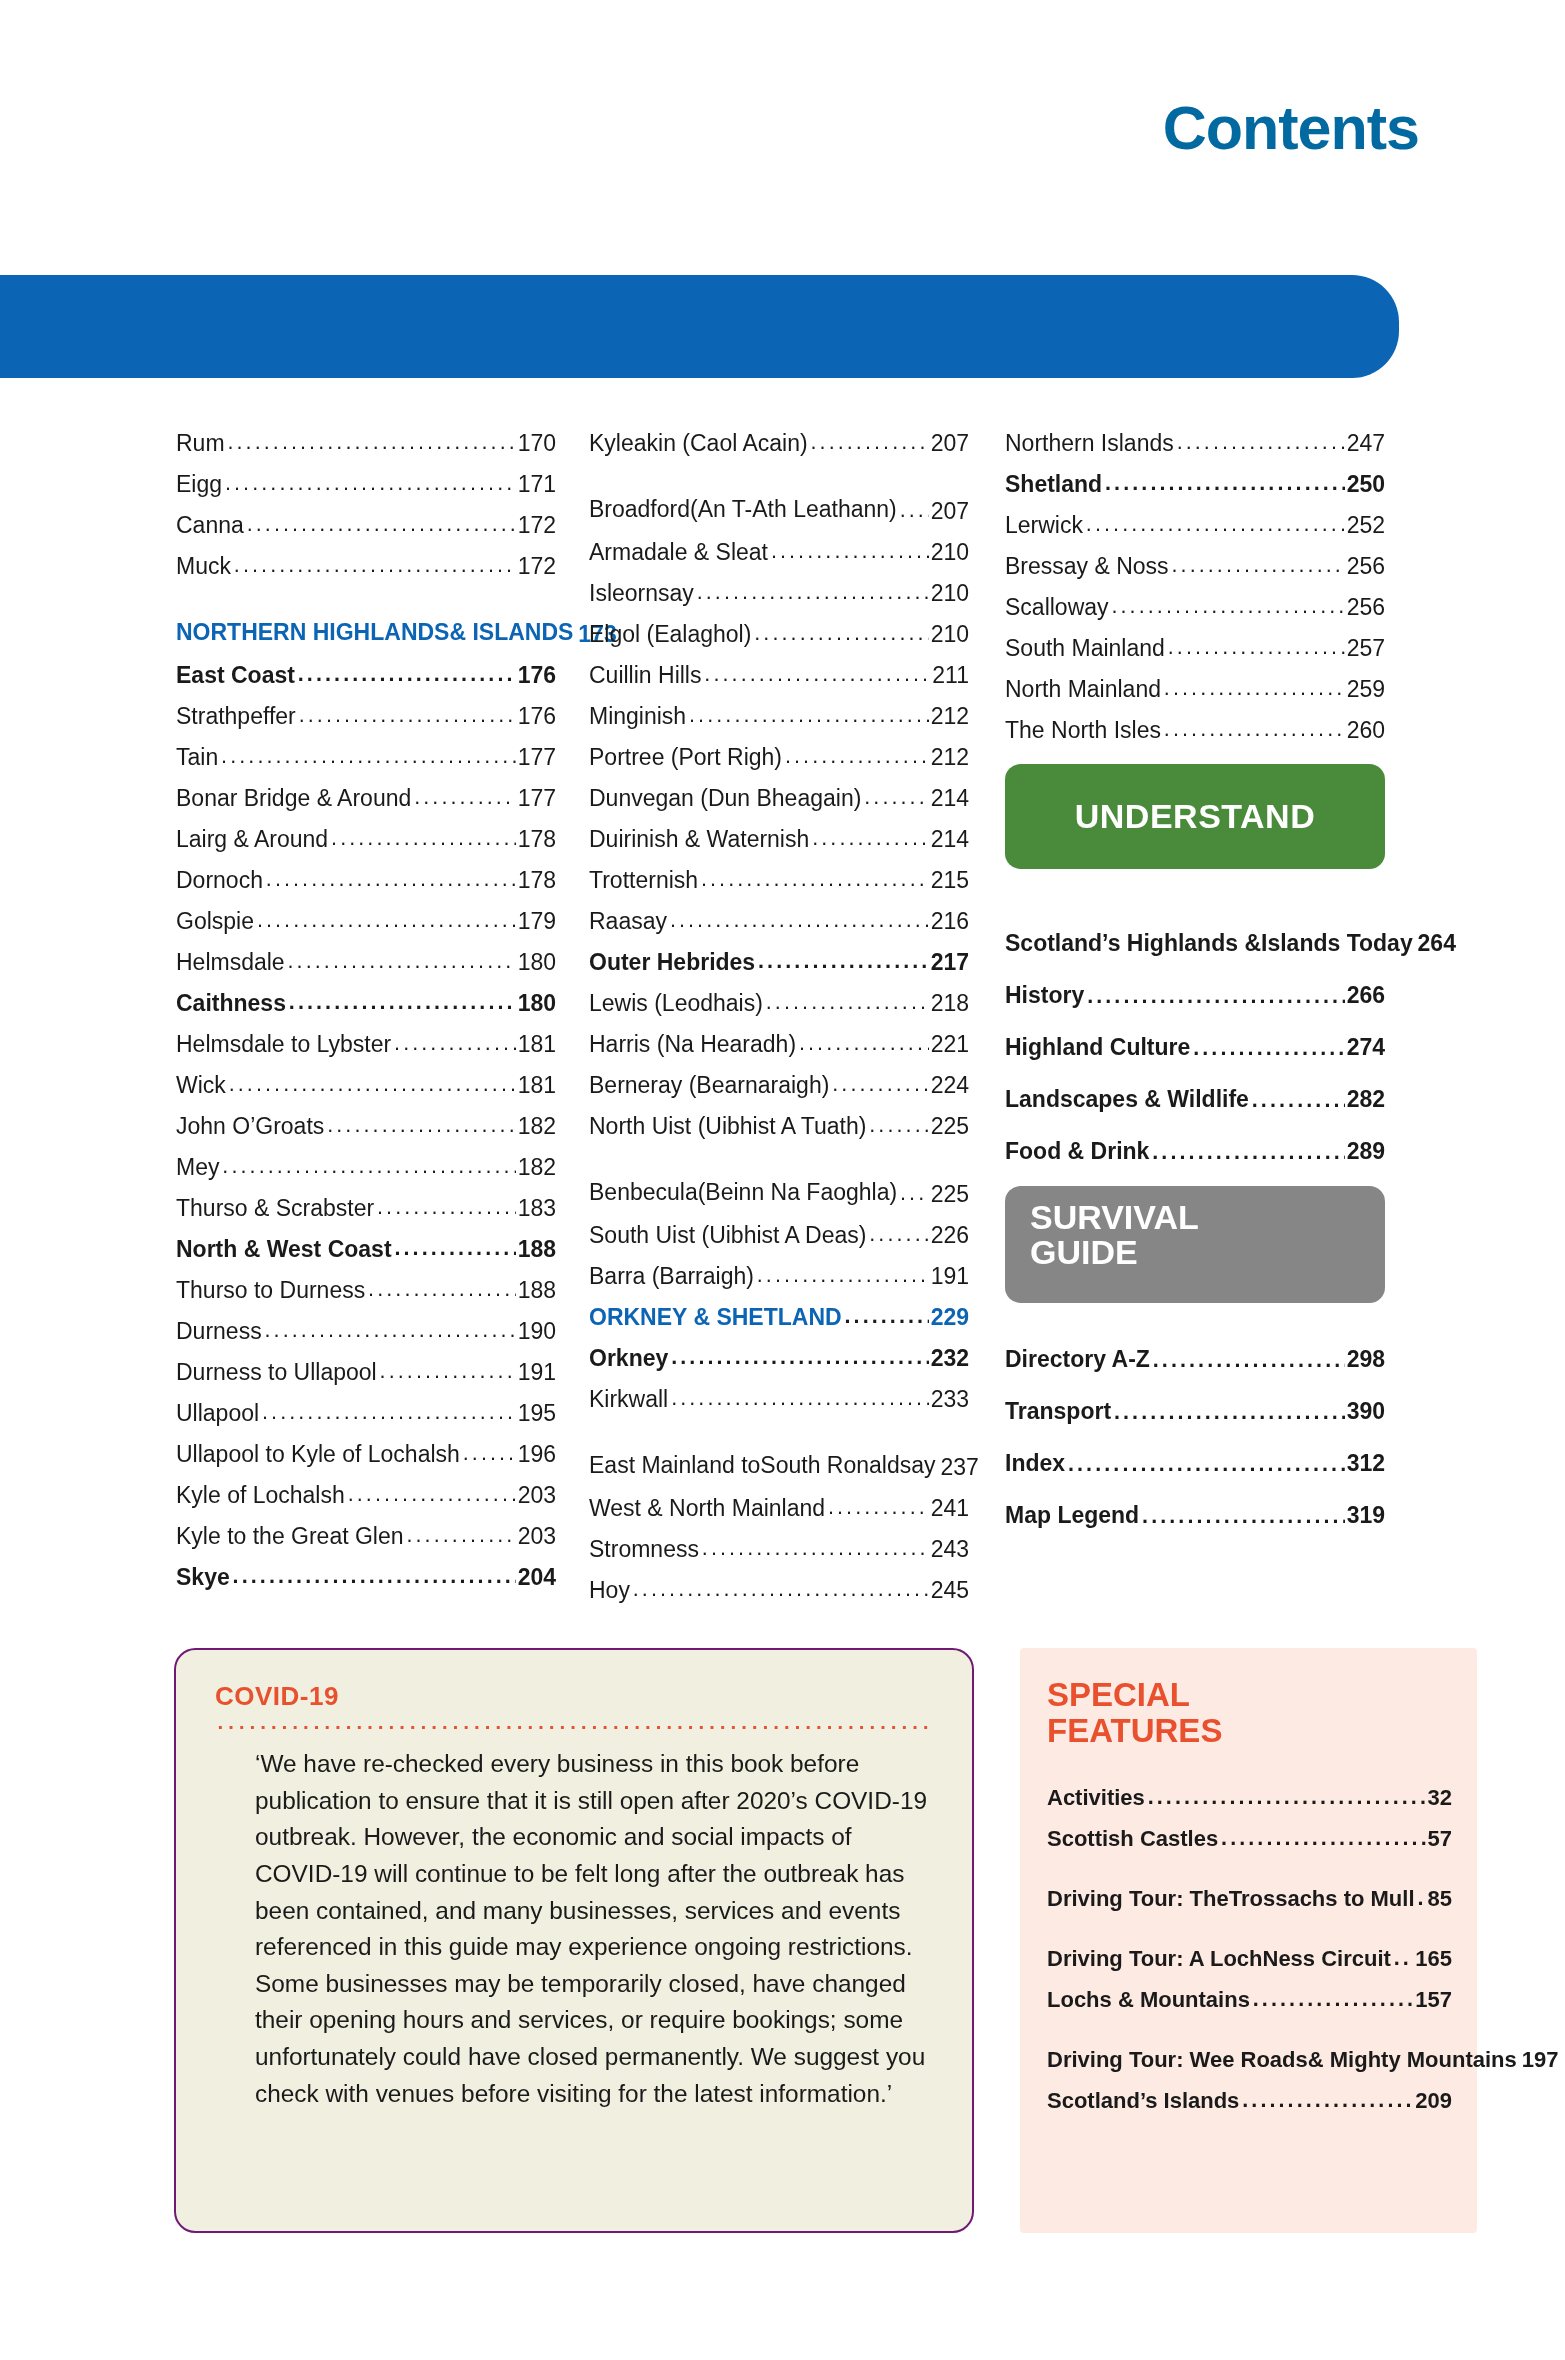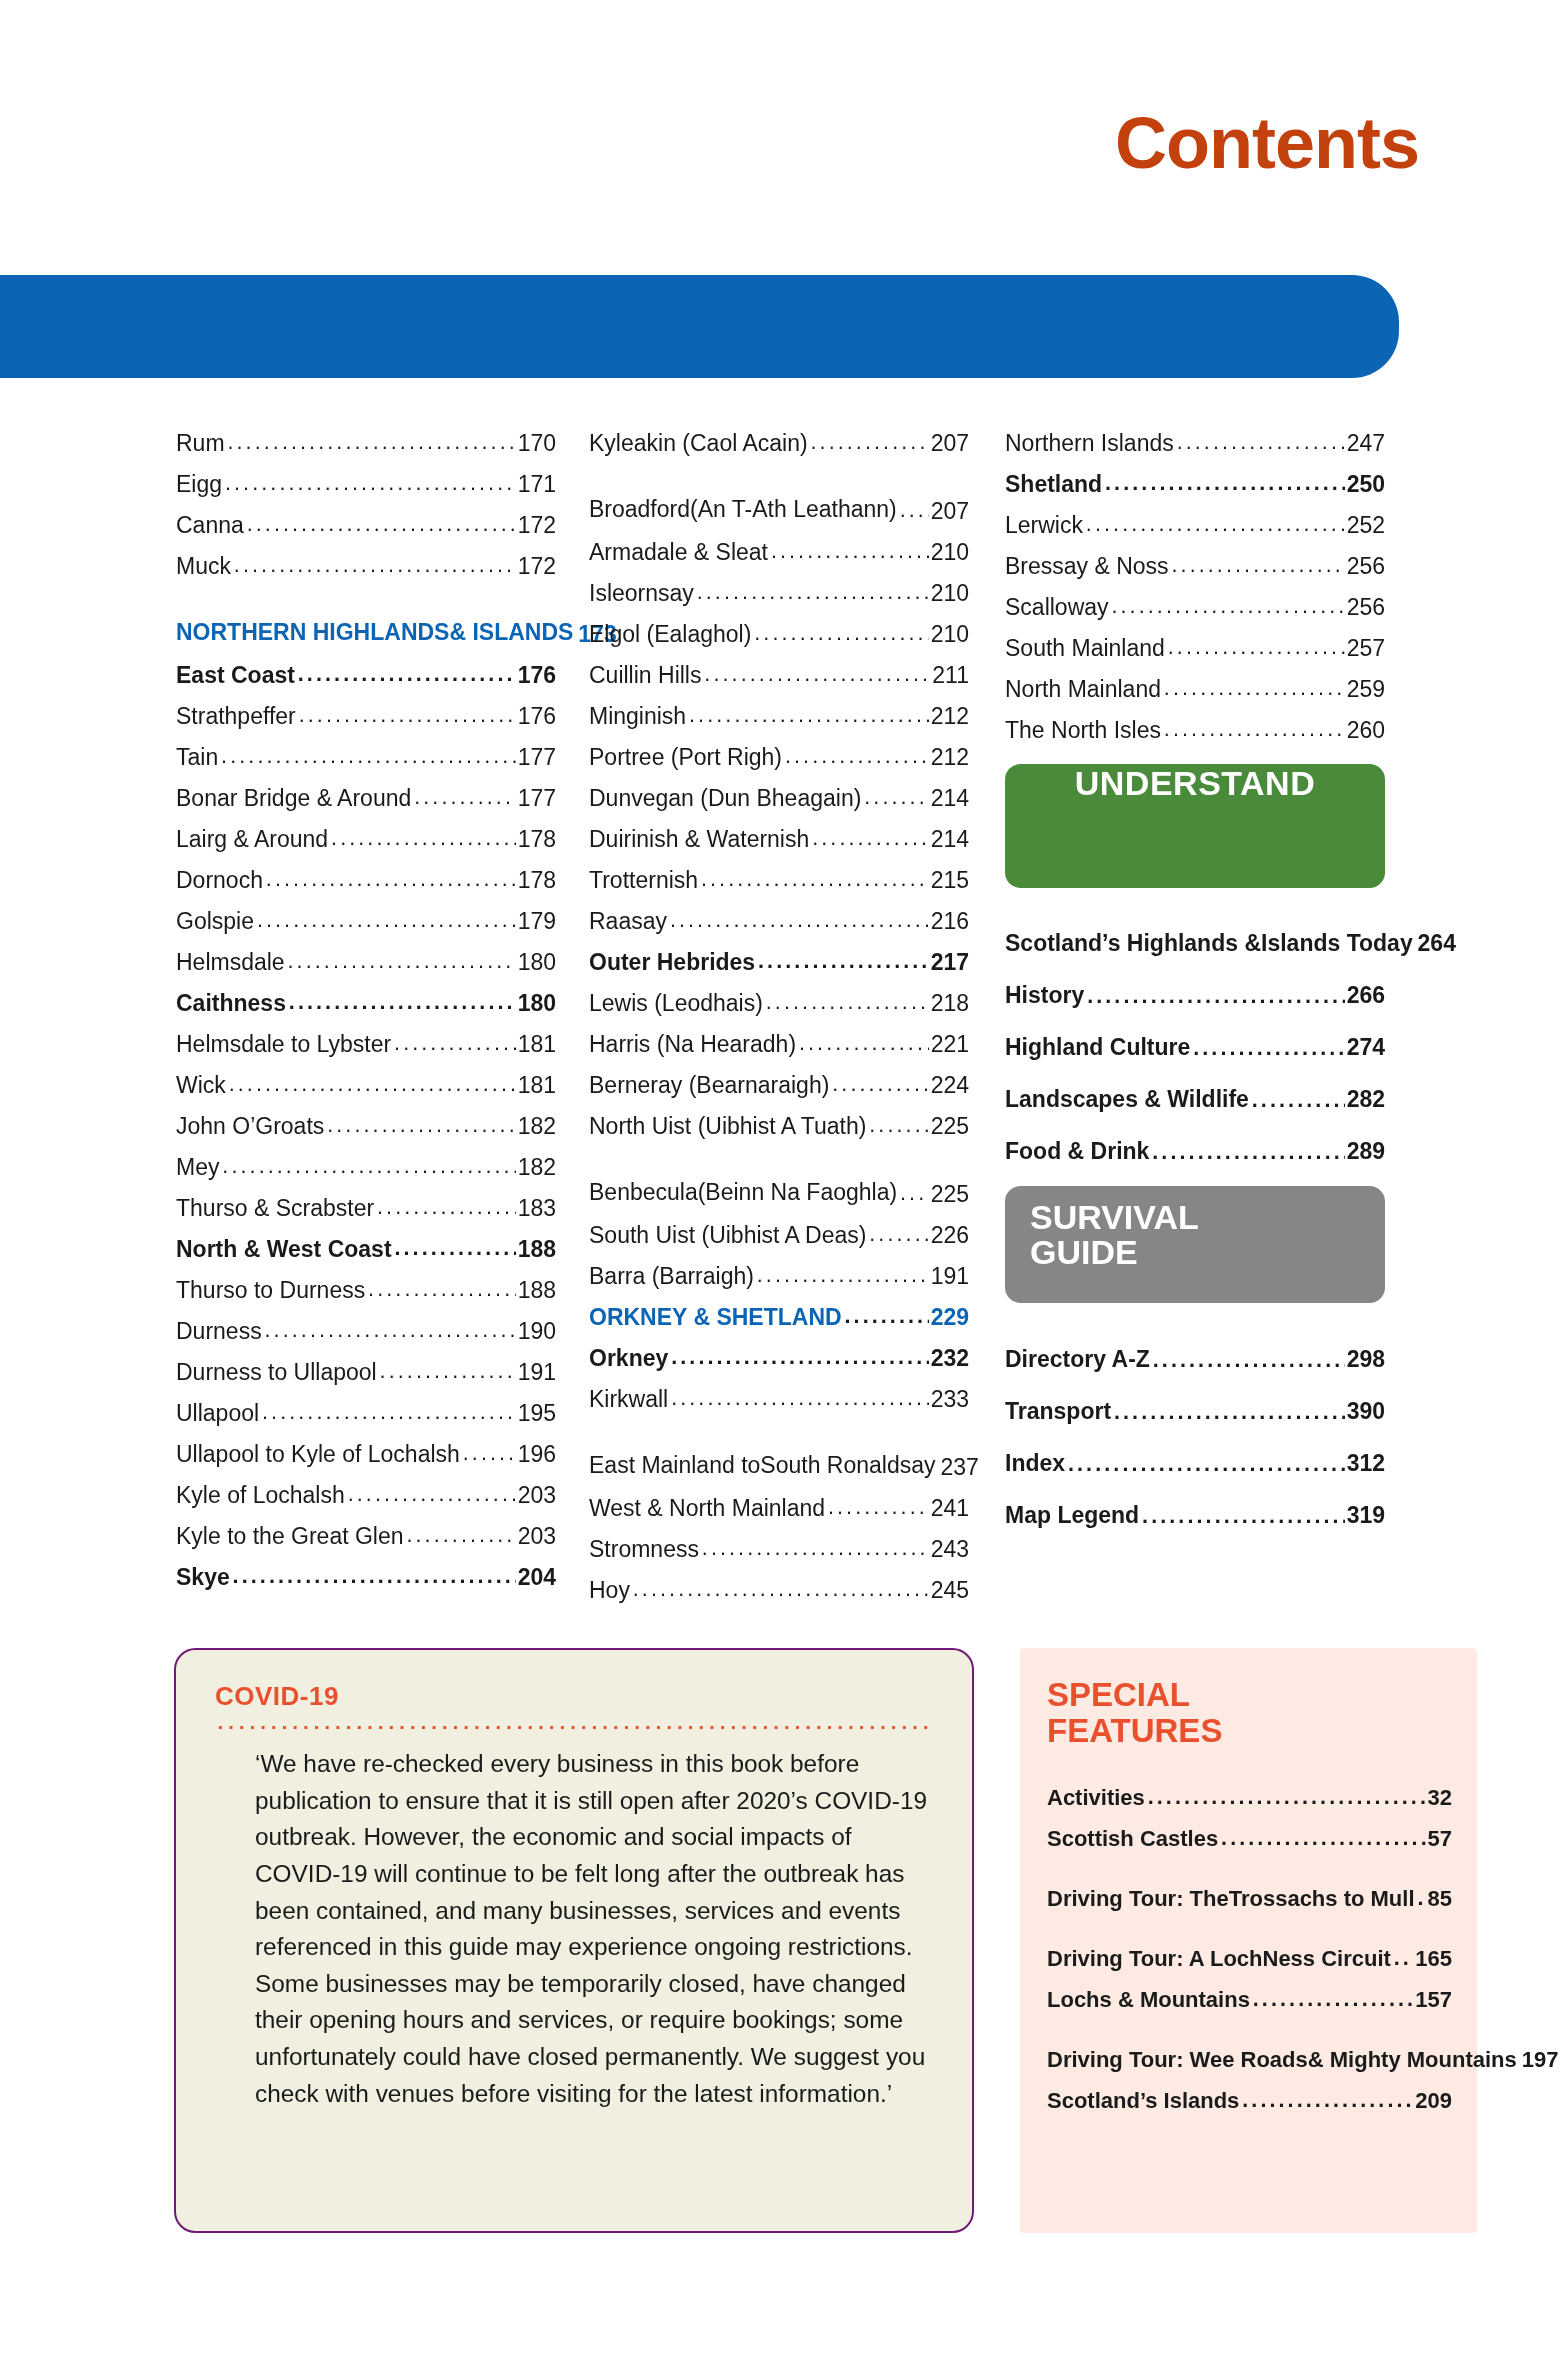--- a/index.html
+++ b/index.html
@@ -18,25 +18,25 @@
   .page {
     position: absolute;
     left: 0; top: 0;
     width: 1565px; height: 2360px;
   }
 
   
   .title {
     position: absolute;
     right: 146px;
-    top: 102px;
-    font-size: 72px;
+    top: 93px;
+    font-size: 61px;
     font-weight: bold;
     letter-spacing: -1px;
-    color: #c2410c;
+    color: #0369a1;
   }
 
   
   .banner {
     position: absolute;
     left: 0;
     top: 275px;
     width: 1399px;
     height: 103px;
     background: #0b64b4;
@@ -96,24 +96,25 @@
 
   .bold { font-weight: bold; }
   .blue { color: #0b64b4; }
 
   
   .understand-box {
     position: absolute;
     left: 1005px;
     top: 764px;
     width: 380px;
-    height: 124px;
+    height: 105px;
     background: #4a8b3b;
     border-radius: 15.6px;
     display: flex;
+    align-items: center;
     justify-content: center;
   }
   .understand-box .box-title {
     color: #fff;
     font-size: 34px;
     font-weight: bold;
     letter-spacing: 0.5px;
   }
 
   .survival-box {

